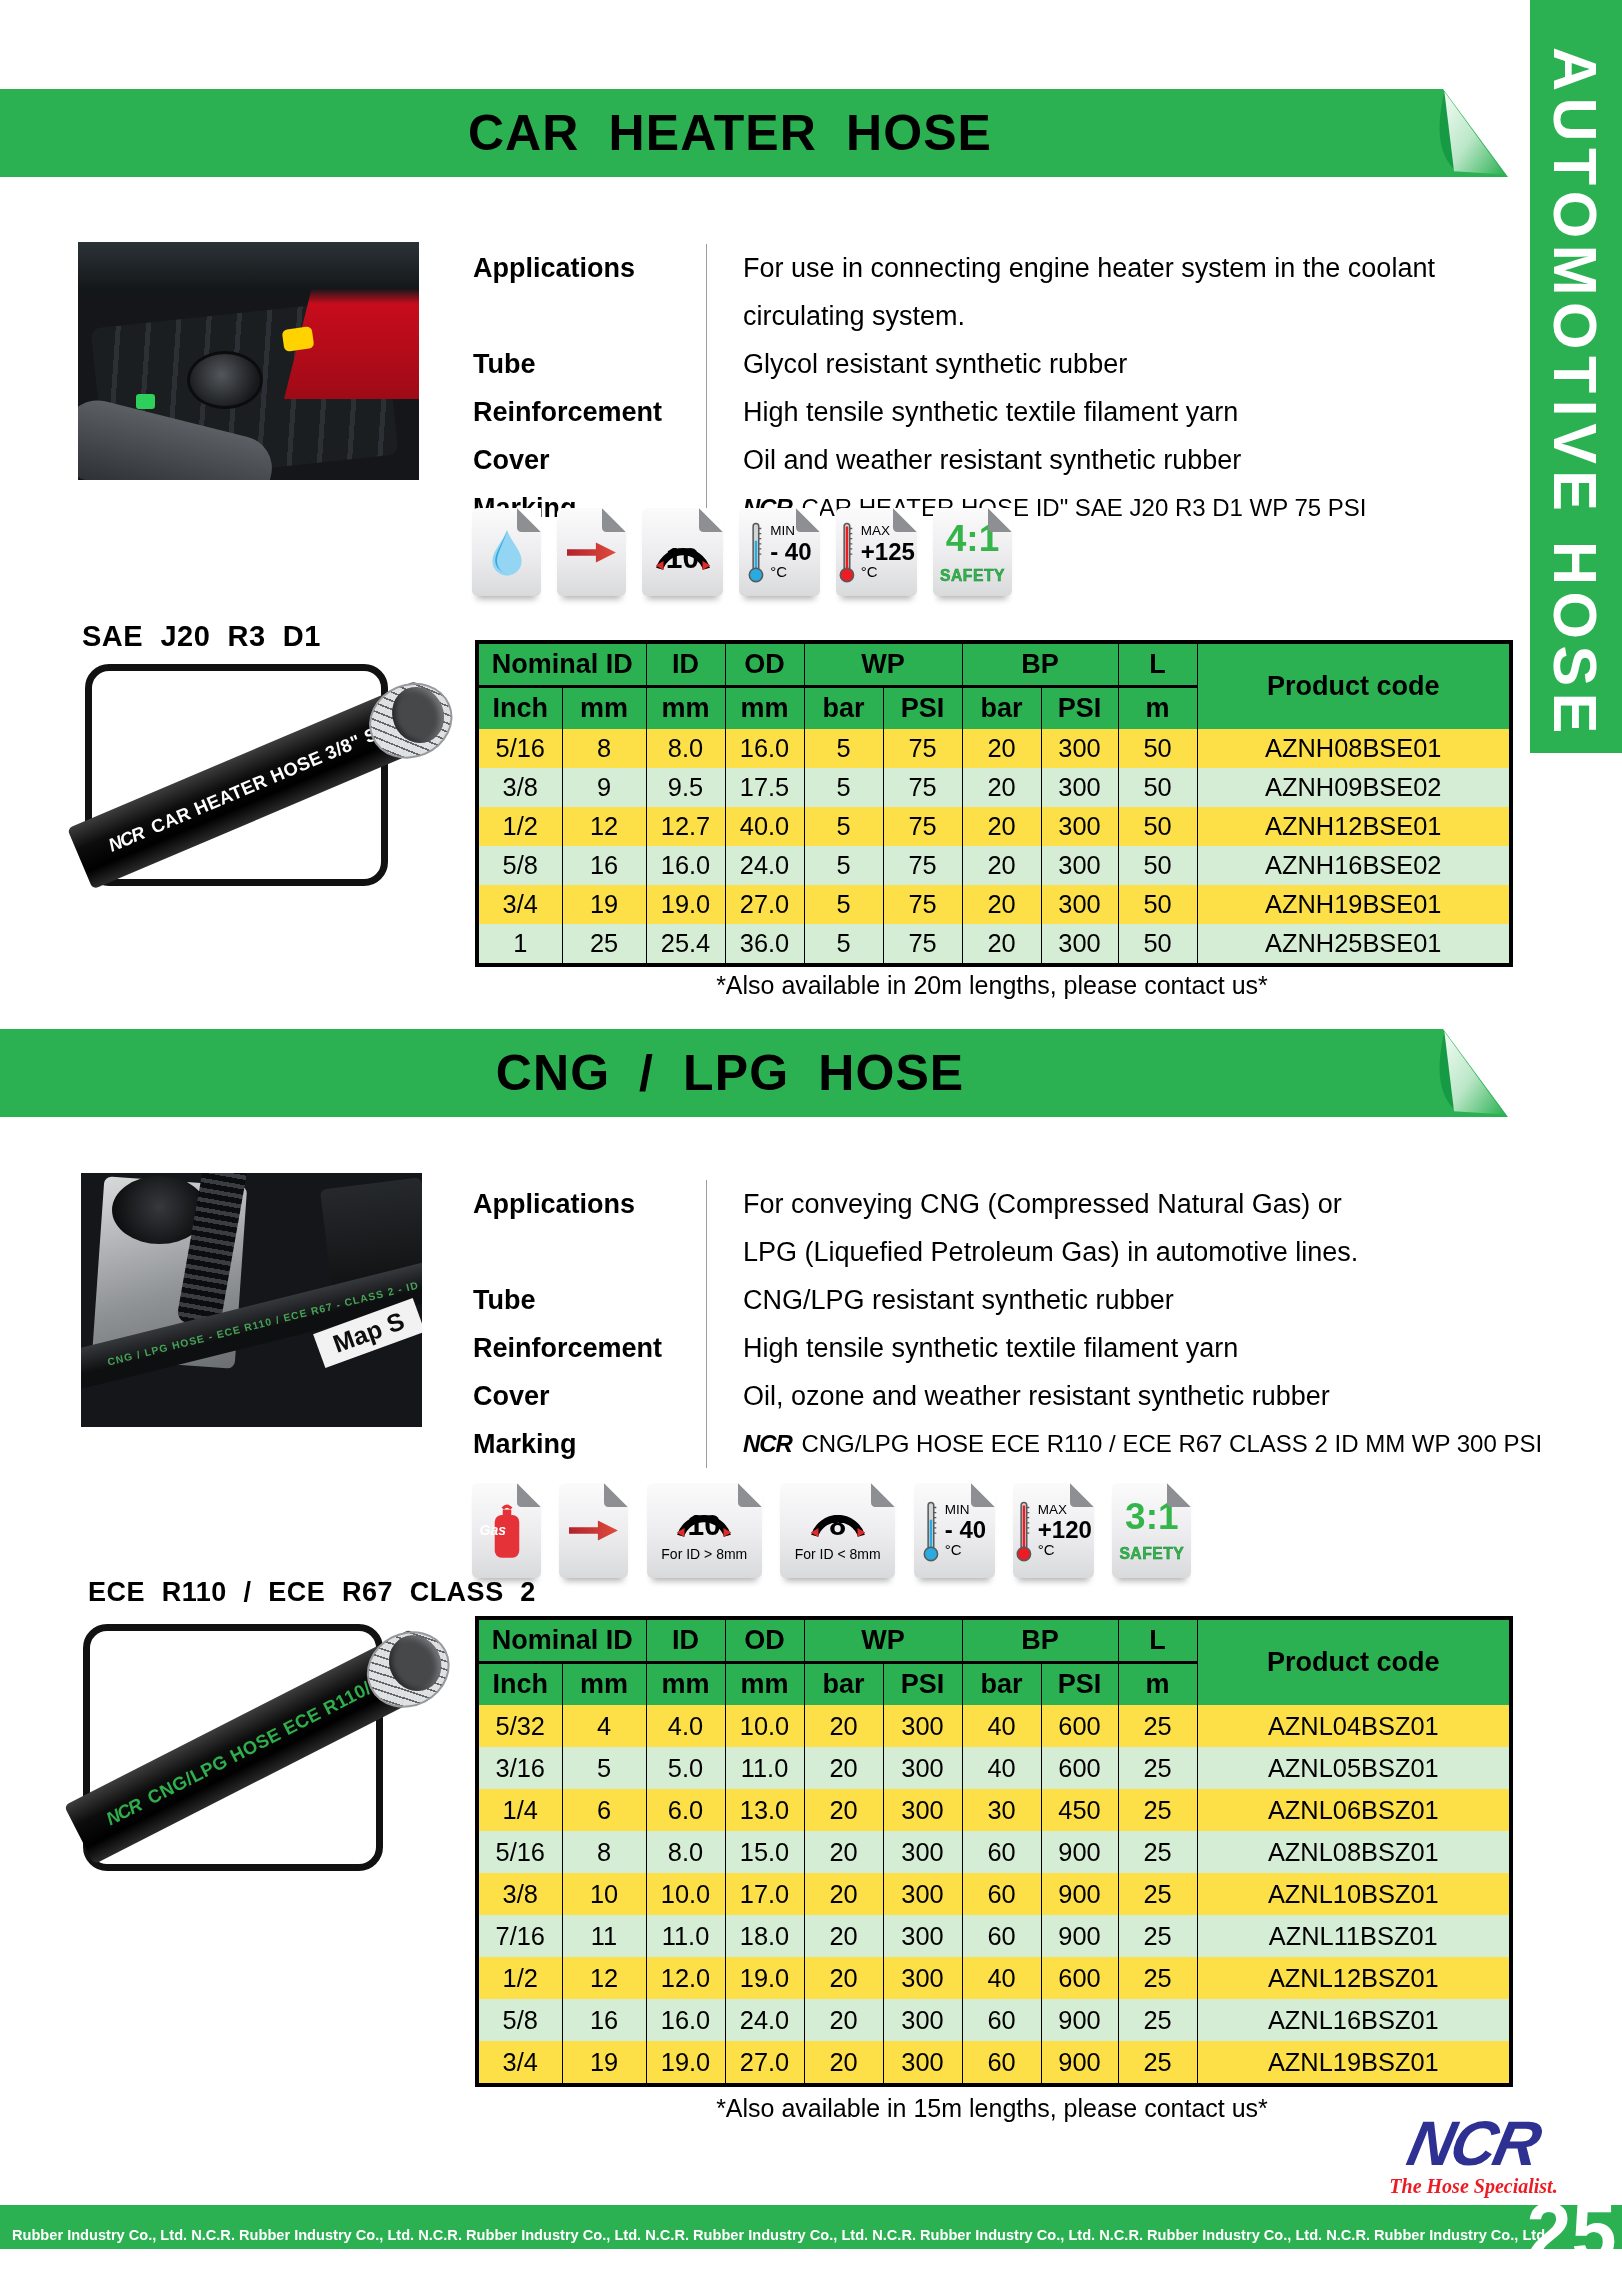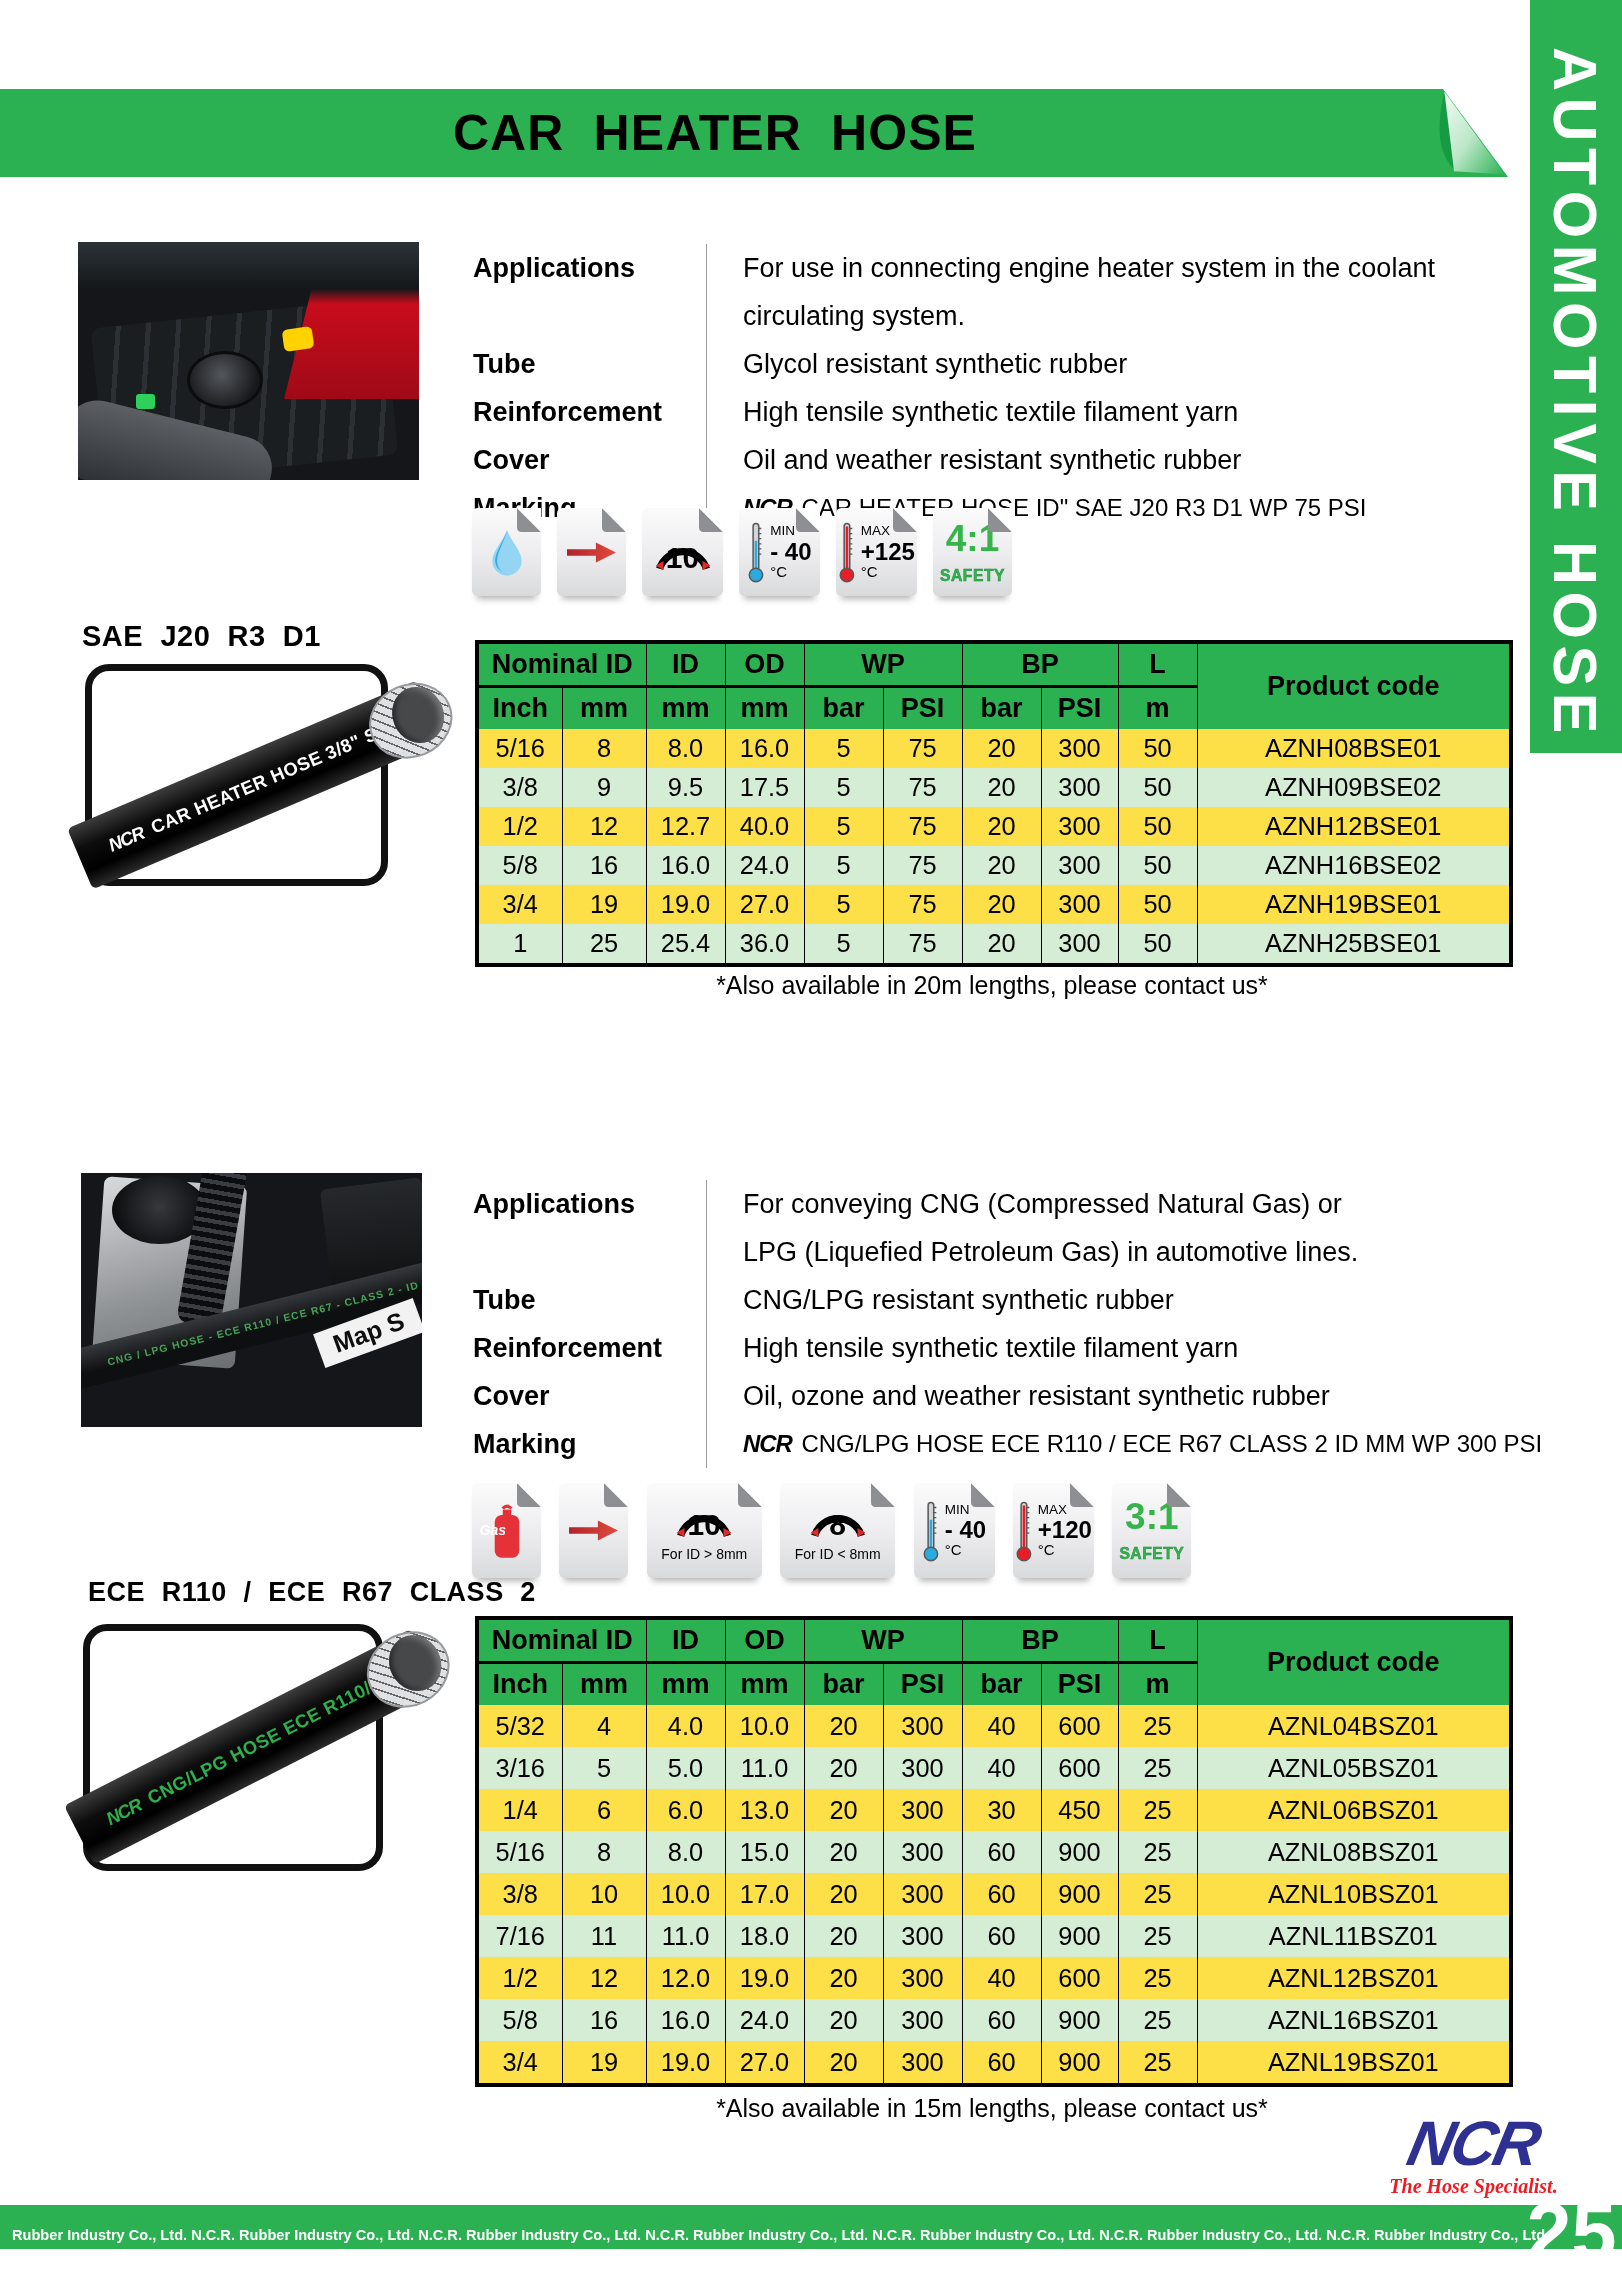--- a/index.html
+++ b/index.html
@@ -3,21 +3,21 @@
 <meta charset="utf-8">
 <style>
   html,body{margin:0;padding:0;background:#fff;}
   .page{position:relative;width:1622px;height:2295px;background:#fff;overflow:hidden;
         font-family:"Liberation Sans", sans-serif;color:#000;}
 
   
   .banner{position:absolute;left:0;width:1508px;height:88px;background:var(--green);
           clip-path:polygon(0 0,1443px 0,1508px 88px,0 88px);
           filter:drop-shadow(0 7.6px 9.7px rgba(0,0,0,.28)) drop-shadow(0 -6.5px 8.7px rgba(0,0,0,.18));}
-  .banner-title{position:absolute;left:1px;top:50%;width:1428px;transform:translateY(-50%);
+  .banner-title{position:absolute;left:16px;top:50%;width:1428px;transform:translateY(-50%);
           text-align:center;font-size:50px;font-weight:bold;letter-spacing:1.1px;word-spacing:14px;}
   .curl{position:absolute;right:0;top:0;width:82px;height:88px;}
 
   
   .sidebar{position:absolute;left:1530px;top:0;width:92px;height:753px;background:var(--green);}
   .sidebar-label{position:absolute;left:80px;top:47px;transform:rotate(90deg);transform-origin:0 0;
           white-space:nowrap;color:#fff;font-weight:bold;font-size:61px;letter-spacing:6.5px;}
 
   
   .photo{position:absolute;overflow:hidden;background:#141619;}
@@ -340,20 +340,34 @@
           <td>20</td>
           <td>300</td>
           <td>50</td>
           <td>AZNH25BSE01</td>
         </tr>
       </tbody>
   </table>
 
   <div class="footnote" style="top:971px;">*Also available in 20m lengths, please contact us*</div>
 
+  <div class="banner" style="top:1029px;">
+    <div class="banner-title">CNG / LPG HOSE</div>
+    <svg class="curl" viewBox="0 0 152 162">
+      <defs>
+          <linearGradient id="foldg2" x1="0" y1="0" x2="1" y2="1">
+        <stop offset="0" stop-color="#f2fcf5"></stop>
+            <stop offset="0.5" stop-color="#bce7c8"></stop>
+            <stop offset="1" stop-color="#2bb152"></stop>
+      </linearGradient>
+        </defs>
+      <path d="M34 4 C 20 66 20 118 54 150 L 106 150 Z" fill="var(--green-dark)"></path>
+      <polygon points="34,4 146,158 52,152" fill="url(#foldg2)"></polygon>
+    </svg>
+  </div>
 
   <div class="photo" style="left:81px;top:1173px;width:341px;height:254px;">
     <div class="p2-silver"></div>
     <div class="p2-cap"></div>
     <div class="p2-corr"></div>
     <div class="p2-block"></div>
     <div class="p2-hose">
       <span>CNG / LPG HOSE - ECE R110 / ECE R67 - CLASS 2 - ID 10 MM - WP 20 BAR</span>
     </div>
     <div class="p2-sticker">Map S</div>

